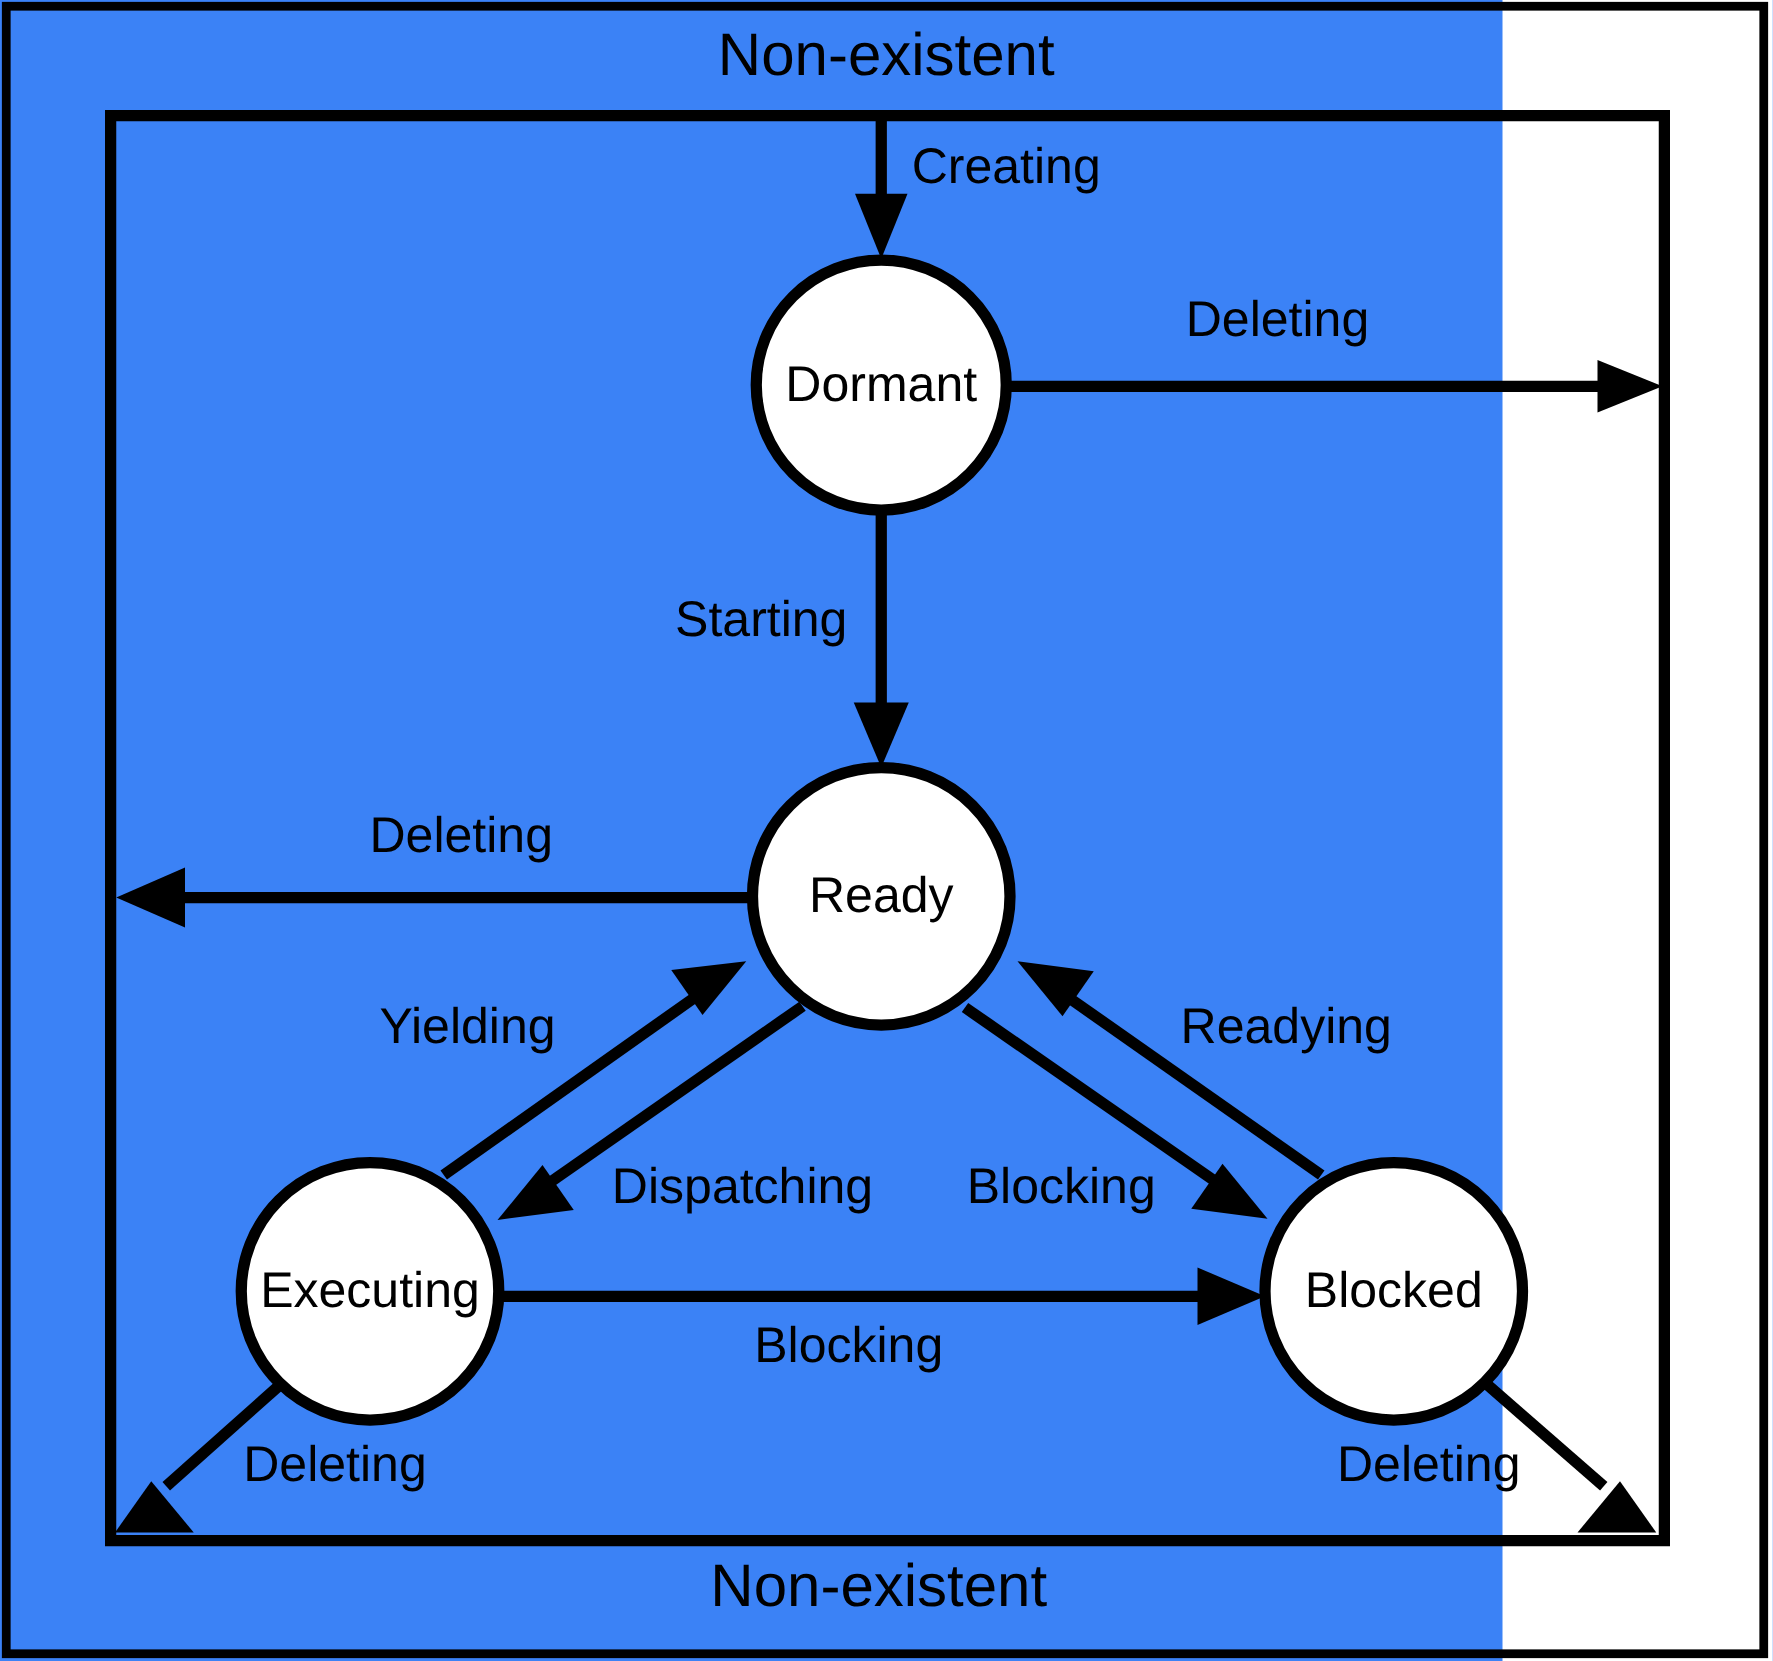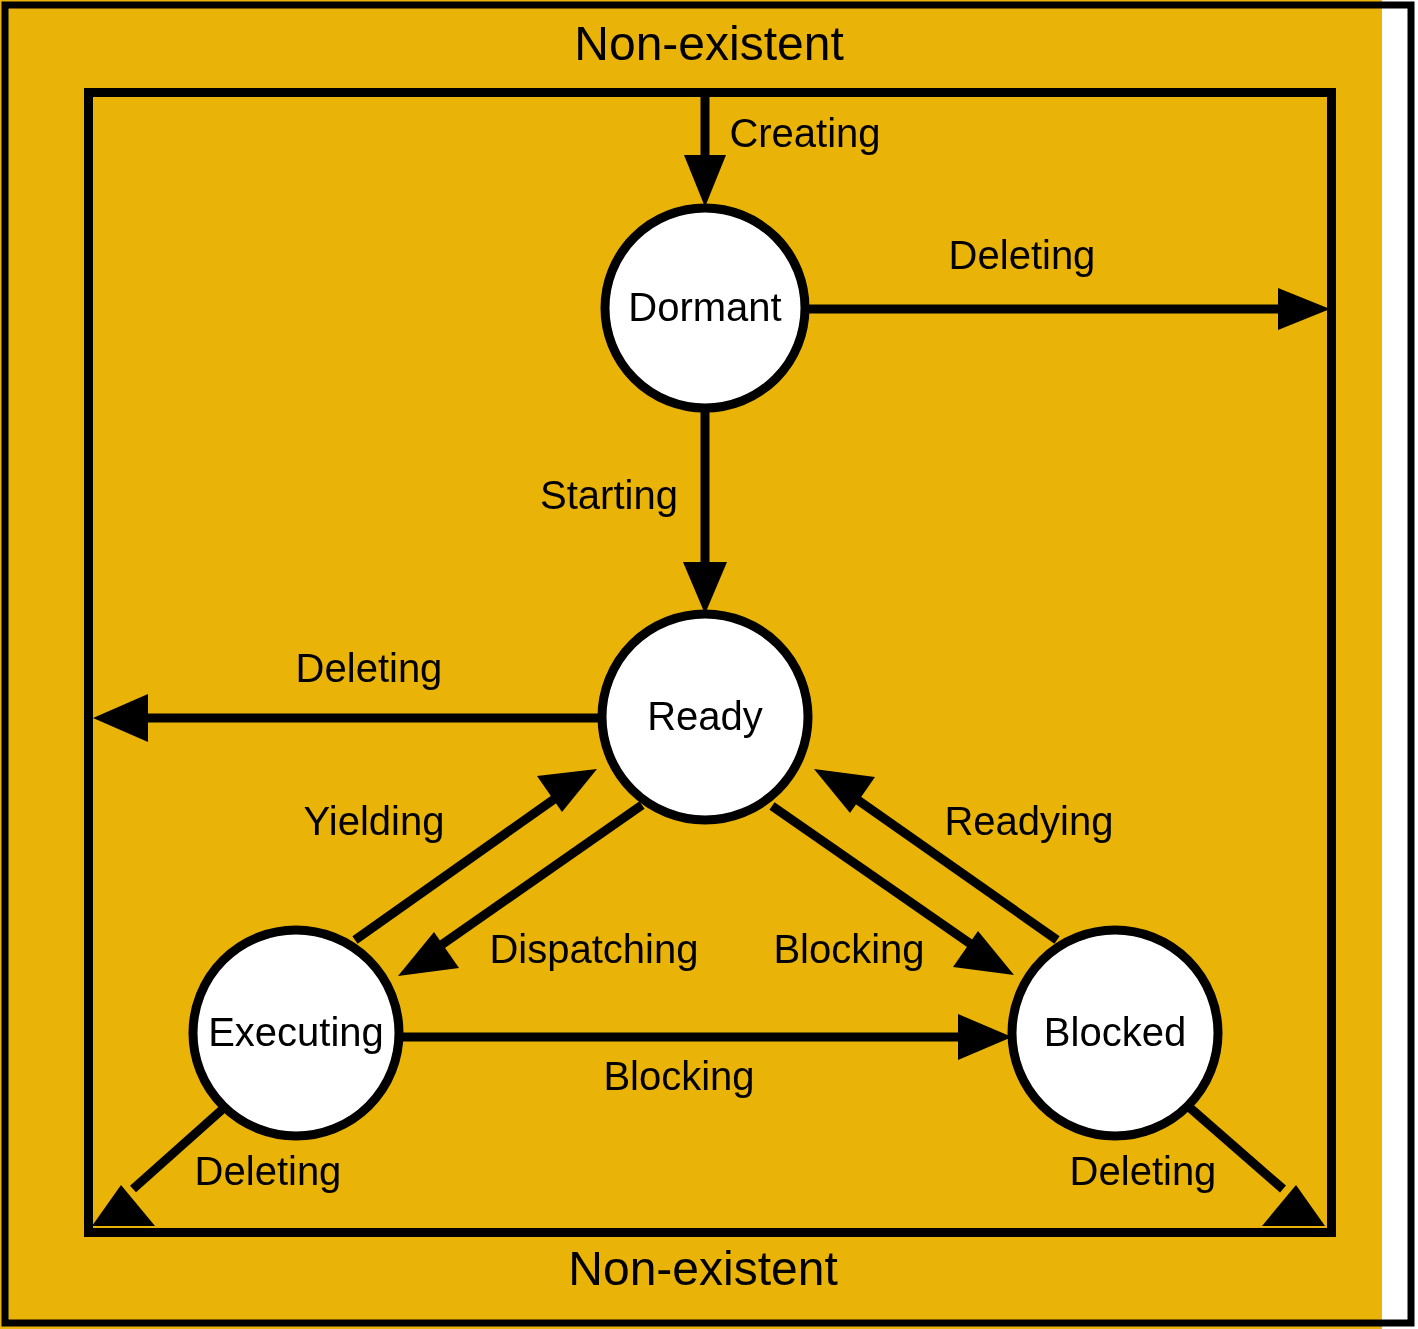--- a/index.html
+++ b/index.html
@@ -8,23 +8,23 @@
     background: #ffffff;
   }
   body {
     width: 1418px;
     height: 1329px;
     font-family: "Liberation Sans", sans-serif;
     overflow: hidden;
   }
   #diagram-root {
     position: relative;
-    width: 1382px;
+    width: 1202px;
     height: 1329px;
-    background: #eab308;
+    background: #3b82f6;
   }
   svg.diagram-svg {
     display: block;
     width: 1418px;
     height: 1329px;
   }
   .state-label,
   .transition-label,
   .region-label {
     font-family: "Liberation Sans", sans-serif;

